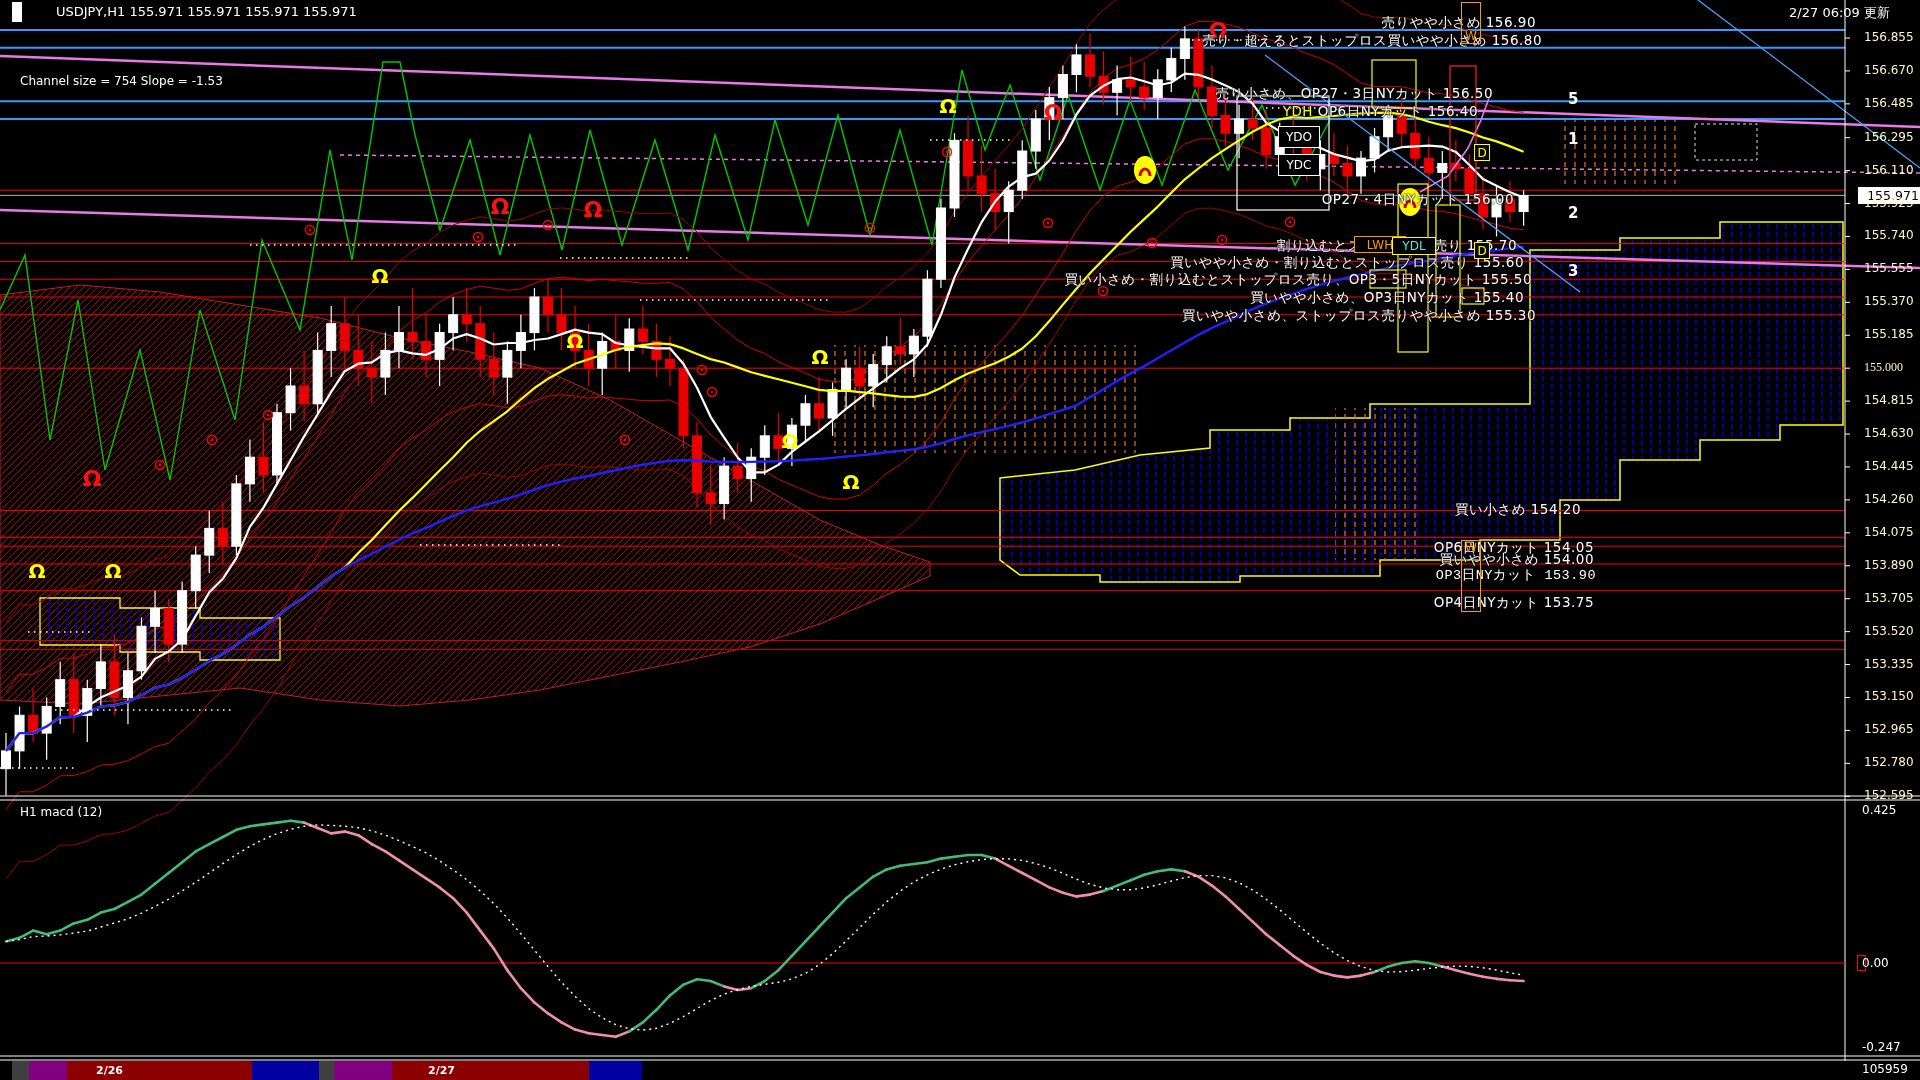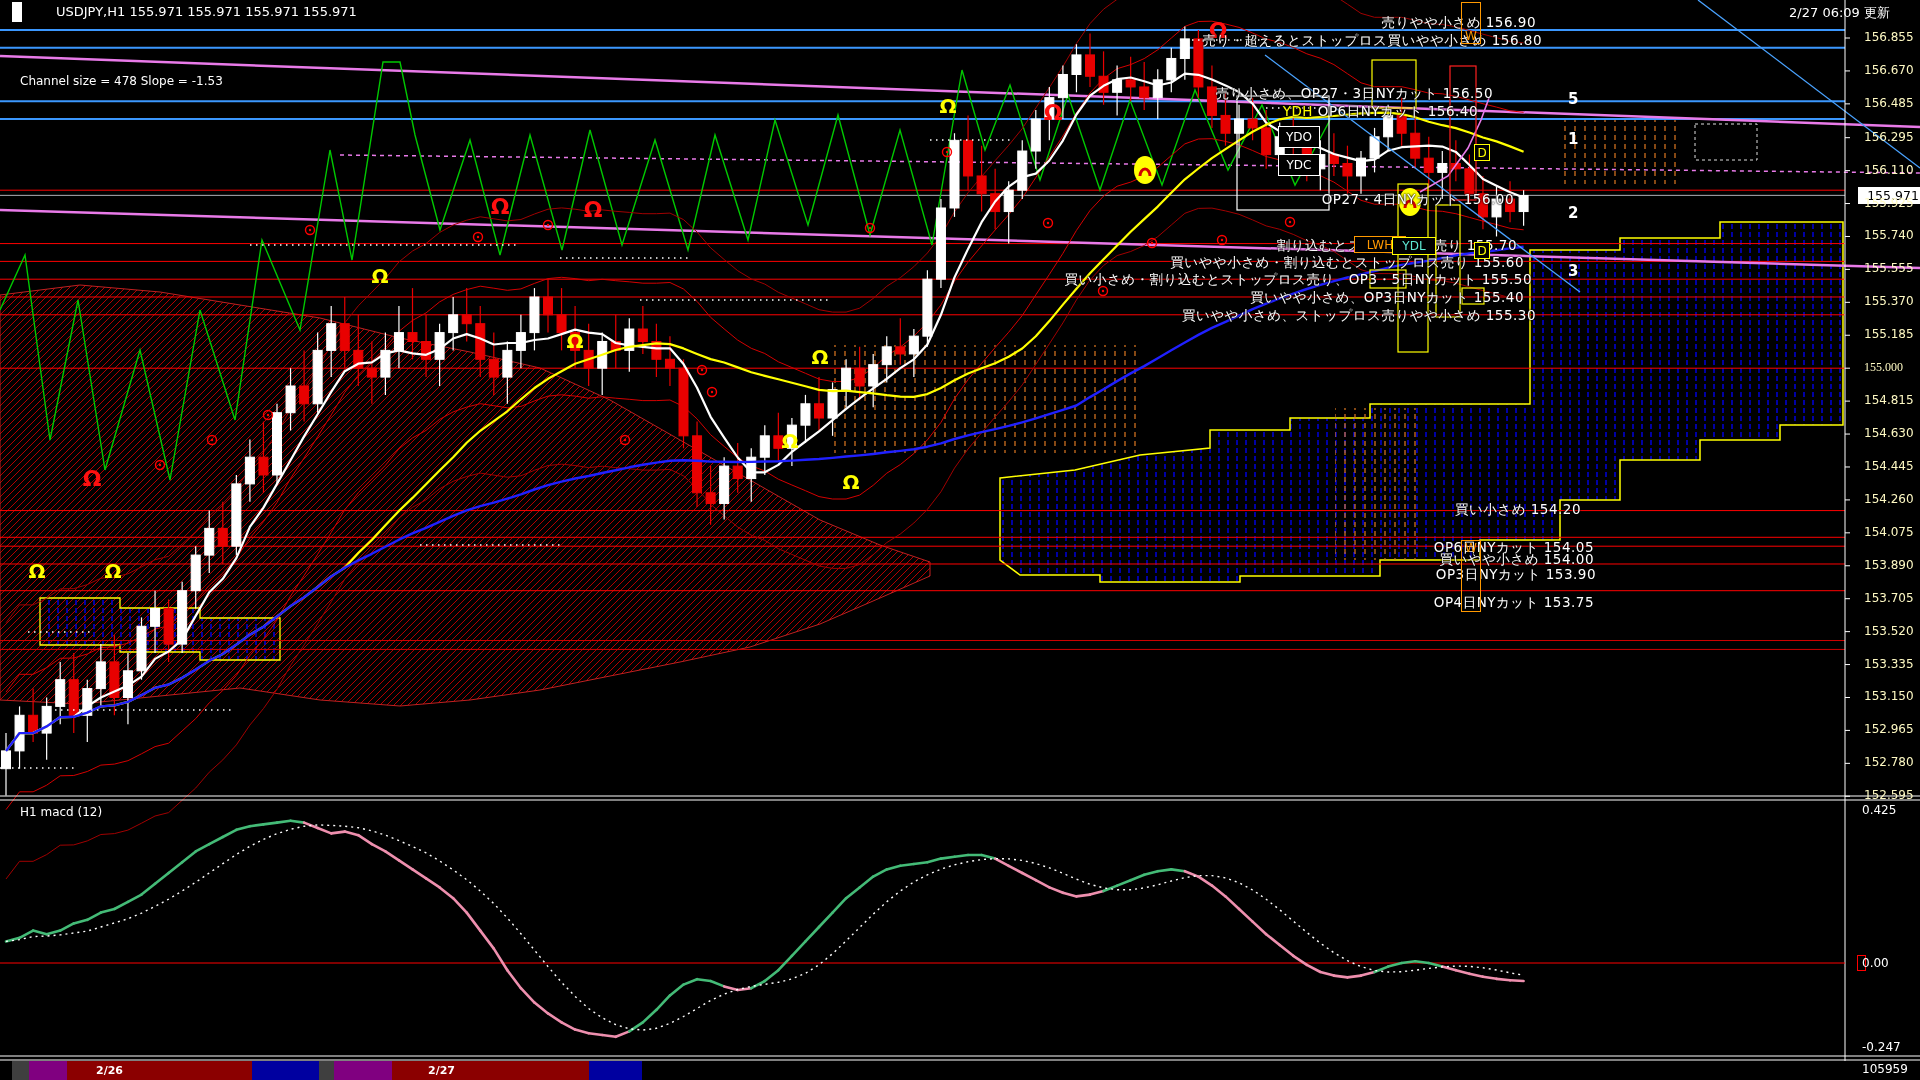--- a/index.html
+++ b/index.html
@@ -520,21 +520,21 @@
       <line x1="1482.95" y1="976.68" x2="1496.5" y2="978.84" stroke="#ee8fae" stroke-width="2.6" stroke-linecap="round"></line>
       <line x1="1496.5" y1="978.84" x2="1510.0500000000002" y2="980.28" stroke="#ee8fae" stroke-width="2.6" stroke-linecap="round"></line>
       <line x1="1510.0500000000002" y1="980.28" x2="1523.6000000000001" y2="981" stroke="#ee8fae" stroke-width="2.6" stroke-linecap="round"></line>
       <polyline points="6,941.4 19.55,939.6 33.1,936.6 46.650000000000006,936.0 60.2,934.9 73.75,933.0 87.30000000000001,931.1 100.85000000000001,927.0 114.4,922.9 127.95,918.8 141.5,913.1 155.05,906.4 168.60000000000002,899.2 182.15,891.0 195.70000000000002,882.3 209.25,873.0 222.8,863.7 236.35000000000002,854.5 249.9,846.3 263.45,839.3 277,833.7 290.55,829.3 304.1,826.2 317.65000000000003,824.9 331.20000000000005,825.4 344.75,826.2 358.3,827.7 371.85,830.8 385.40000000000003,835.2 398.95000000000005,840.6 412.5,846.5 426.05,852.9 439.6,860.9 453.15000000000003,869.9 466.70000000000005,879.7 480.25,891.0 493.8,903.6 507.35,918.0 520.9,933.7 534.45,950.1 548,966.6 561.5500000000001,982.3 575.1,996.4 588.65,1008.5 602.2,1017.8 615.75,1024.7 629.3000000000001,1028.8 642.85,1030.1 656.4000000000001,1028.3 669.95,1023.4 683.5,1016.5 697.0500000000001,1008.5 710.6,1000.5 724.1500000000001,994.1 737.7,989.5 751.25,986.4 764.8000000000001,984.3 778.35,982.3 791.9000000000001,978.9 805.45,973.3 819,964.8 832.5500000000001,953.7 846.1,940.9 859.6500000000001,927.5 873.2,914.1 886.75,901.8 900.3000000000001,891.0 913.85,882.0 927.4000000000001,874.8 940.95,869.1 954.5,864.8 968.0500000000001,861.7 981.6,859.6 995.1500000000001,858.6 1008.7,858.9 1022.25,860.4 1035.8,863.5 1049.3500000000001,867.9 1062.9,873.3 1076.45,879.2 1090,884.3 1103.55,887.9 1117.1000000000001,889.7 1130.65,889.7 1144.2,887.9 1157.75,884.8 1171.3,881.0 1184.8500000000001,877.6 1198.4,875.6 1211.95,875.6 1225.5,877.9 1239.05,882.8 1252.6000000000001,890.0 1266.15,899.2 1279.7,909.8 1293.25,921.1 1306.8000000000002,932.4 1320.3500000000001,943.2 1333.9,952.7 1347.45,960.7 1361,966.6 1374.5500000000002,970.5 1388.1000000000001,972.0 1401.65,971.7 1415.2,970.2 1428.75,968.4 1442.3000000000002,966.9 1455.8500000000001,966.1 1469.4,966.3 1482.95,967.8 1496.5,970.0 1510.0500000000002,972.8 1523.6000000000001,975.3" fill="none" stroke="#fff" stroke-width="1.4" stroke-dasharray="2,4"></polyline>
     </svg>
 
   <div class="ovl" id="overlay">
     <div class="corner-box"></div>
     <div class="ticker">USDJPY,H1  155.971 155.971 155.971 155.971</div>
     <div class="upd">2/27 06:09 更新</div>
-    <div class="chan">Channel size = 478 Slope = -1.53</div>
+    <div class="chan">Channel size = 754 Slope = -1.53</div>
     <div class="macd-lbl">H1  macd (12)</div>
     <div class="zero-marker"></div>
     <div class="macd-axis" style="top:803px">0.425</div>
     <div class="macd-axis" style="top:956px">0.00</div>
     <div class="macd-axis" style="top:1040px">-0.247</div>
     <div class="macd-axis" style="top:1062px">105959</div>
     <div class="badge" style="top:187px">155.971</div>
     <div class="macd-toggle" style="pointer-events:auto">macd ON</div>
   <div class="axis-lbl" style="top: 30px;">156.855</div>
       <div class="axis-lbl" style="top: 62.93px;">156.670</div>
@@ -566,21 +566,21 @@
       <div class="ann" style="right: 496px; top: 102.99px;"><span class="pfx">YDH </span>OP6日NYカット 156.40</div>
       <div class="ann" style="right: 460px; top: 191.19px;">OP27・4日NYカット 156.00</div>
       <div class="ann" style="right: 457px; top: 236.59px;">割り込むとストップロス売り 155.70</div>
       <div class="ann" style="right: 450px; top: 254.39px;">買いやや小さめ・割り込むとストップロス売り 155.60</div>
       <div class="ann" style="right: 442px; top: 271.19px;">買い小さめ・割り込むとストップロス売り、OP3・5日NYカット 155.50</div>
       <div class="ann" style="right: 450px; top: 288.99px;">買いやや小さめ、OP3日NYカット 155.40</div>
       <div class="ann" style="right: 438px; top: 306.79px;">買いやや小さめ、ストップロス売りやや小さめ 155.30</div>
       <div class="ann" style="right: 393px; top: 500.59px;">買い小さめ 154.20</div>
       <div class="ann" style="right: 380px; top: 539.29px;">OP6日NYカット 154.05</div>
       <div class="ann" style="right: 380px; top: 551.19px;">買いやや小さめ 154.00</div>
-      <div class="ann" style="right: 378px; top: 565.99px;">OP3日NYカット 153.90</div>
+      <div class="ann" style="right: 378px; top: 565.99px; font-family: Liberation Mono, monospace;">OP3日NYカット 153.90</div>
       <div class="ann" style="right: 380px; top: 593.69px;">OP4日NYカット 153.75</div>
       <div class="boxlbl" style="left: 1266px; top: 126px; width: 42px; height: 22px; border-color: rgb(255, 255, 255); color: rgb(255, 255, 255);">YDO</div>
       <div class="boxlbl" style="left: 1266px; top: 154px; width: 42px; height: 22px; border-color: rgb(255, 255, 255); color: rgb(255, 255, 255);">YDC</div>
       <div class="boxlbl" style="left: 1342px; top: 236px; width: 52px; height: 17px; border-color: rgb(255, 153, 0); color: rgb(255, 153, 0);">LWH</div>
       <div class="boxlbl" style="left: 1380px; top: 237px; width: 44px; height: 18px; border-color: rgb(255, 255, 0); color: #5eead4;">YDL</div>
       <div class="boxlbl" style="left: 1462px; top: 144px; width: 16px; height: 17px; border-color: rgb(255, 255, 0); color: rgb(255, 255, 0);">D</div>
       <div class="boxlbl" style="left: 1462px; top: 242px; width: 16px; height: 17px; border-color: rgb(255, 255, 0); color: rgb(255, 255, 0);">D</div>
       <div class="boxlbl" style="left: 1449px; top: 2px; width: 20px; height: 42px; border-color: rgb(255, 153, 0); color: rgb(255, 153, 0); align-items: flex-end; background: transparent;">W</div>
       <div class="boxlbl" style="left: 1449px; top: 540px; width: 20px; height: 72px; border-color: rgb(255, 153, 0); color: rgb(255, 153, 0); align-items: flex-start; background: transparent;">W</div>
       <div class="numlbl" style="left: 1556px; top: 90px;">5</div>

